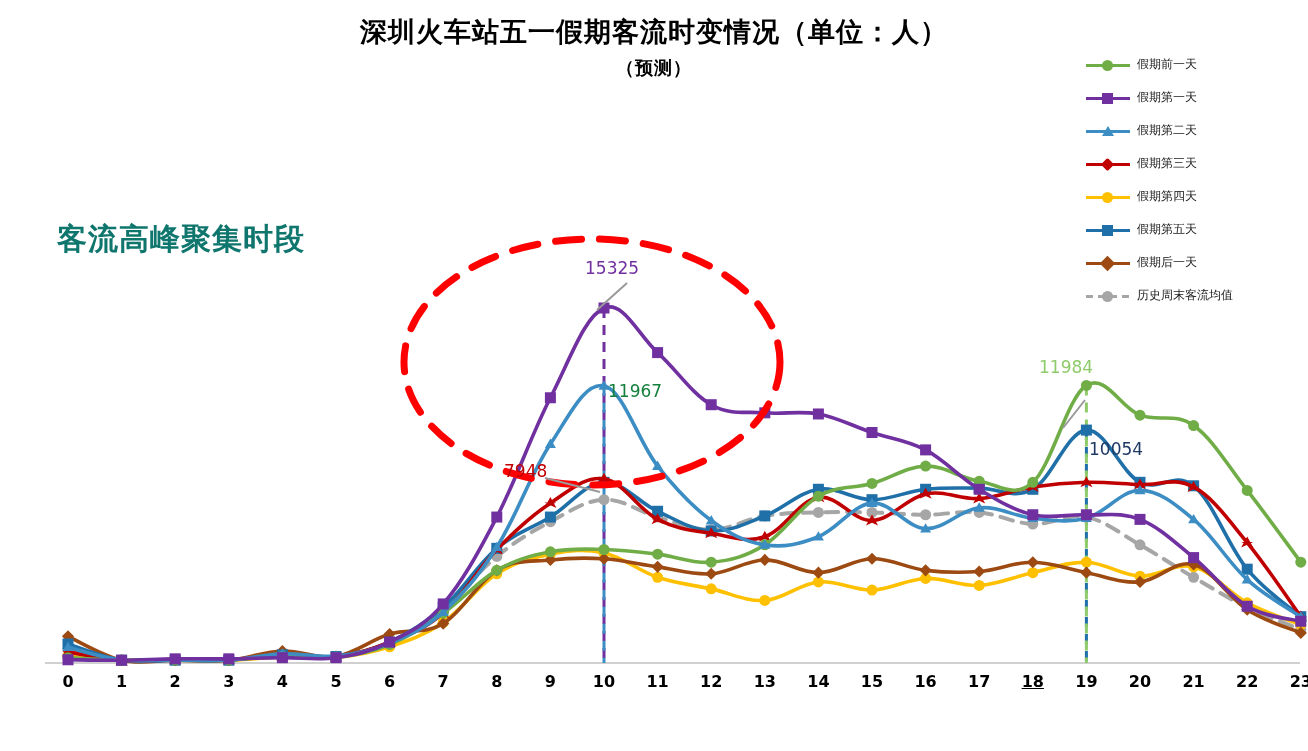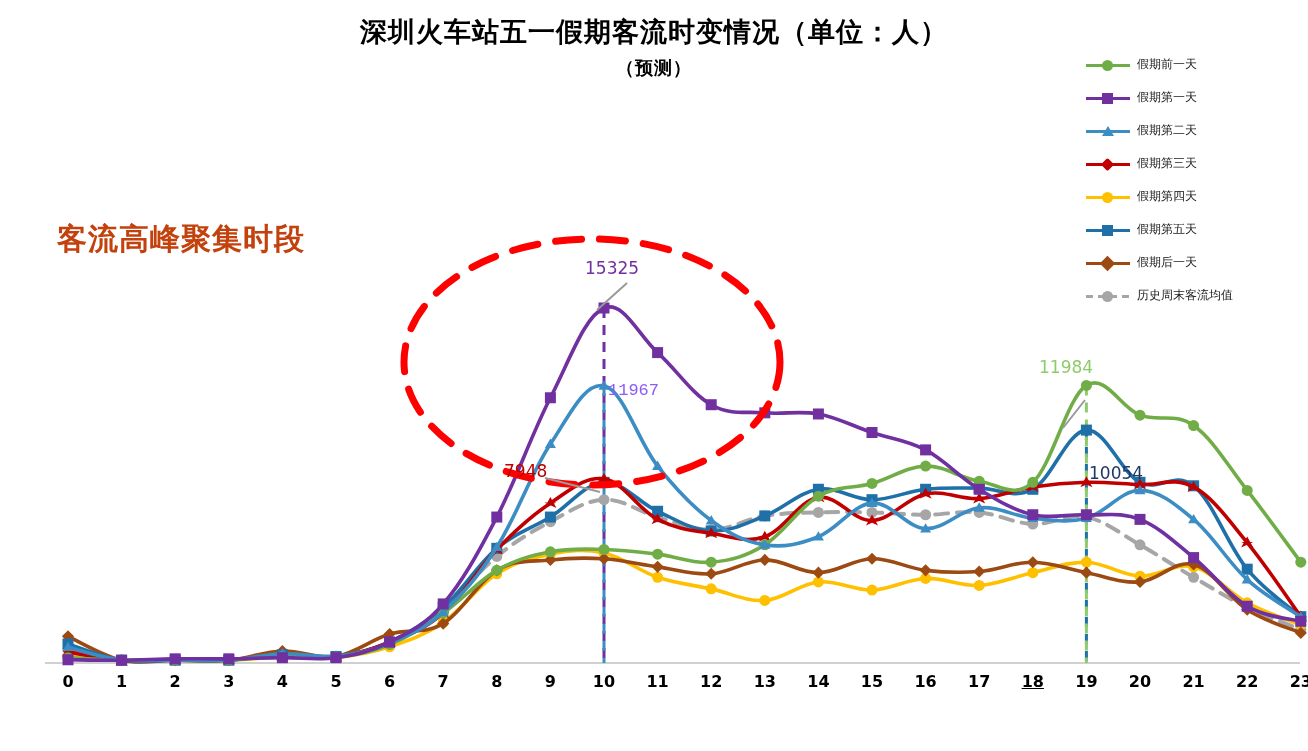--- a/index.html
+++ b/index.html
@@ -14,21 +14,21 @@
   .title-block{
     position:absolute;left:254px;top:14px;width:800px;
     text-align:center;color:#000;
     font-family:"DejaVu Sans","Liberation Sans",sans-serif;
   }
   .title-main{font-size:27px;font-weight:700;line-height:36px;letter-spacing:1px;}
   .title-sub{font-size:18px;font-weight:700;line-height:36px;letter-spacing:1px;}
 
   .annotation{
     position:absolute;left:57px;top:219px;
-    font-size:30px;font-weight:700;color:#c2410c;
+    font-size:30px;font-weight:700;color:#0f766e;
     font-family:"DejaVu Sans","Liberation Sans",sans-serif;
     letter-spacing:1px;white-space:nowrap;
   }
 
   .legend{
     position:absolute;left:1086px;top:48px;
     display:flex;flex-direction:column;gap:0px;
   }
   .legend-item{display:flex;align-items:center;height:33px;}
   .legend-swatch{width:44px;height:16px;position:relative;margin-right:7px;}
@@ -283,24 +283,24 @@
         <rect x="1241.7" y="600.7463295269168" width="11" height="11" fill="#7030A0"></rect>
         <rect x="1295.3" y="615.8034257748776" width="11" height="11" fill="#7030A0"></rect>
       </g>
       <ellipse cx="592" cy="362" rx="188" ry="123" fill="none" stroke="#FF0000" stroke-width="7" stroke-dasharray="26,18" stroke-linecap="round"></ellipse>
       <line x1="627" y1="283" x2="597" y2="310" stroke="#999999" stroke-width="2"></line>
       <line x1="545" y1="478" x2="600" y2="492" stroke="#999999" stroke-width="2"></line>
       <line x1="1085" y1="400" x2="1063" y2="428" stroke="#999999" stroke-width="2"></line>
     </svg>
 
   <div class="dlabel" id="lbl-purple" style="left: 585px; top: 258px; color: rgb(112, 48, 160);">15325</div>
-  <div class="dlabel" id="lbl-blue" style="left: 608px; top: 381px; color: #8b5cf6; font-family: Liberation Mono, monospace;">11967</div>
+  <div class="dlabel" id="lbl-blue" style="left: 608px; top: 381px; color: #15803d;">11967</div>
   <div class="dlabel" id="lbl-red" style="left: 504px; top: 461px; color: rgb(192, 0, 0);">7948</div>
   <div class="dlabel" id="lbl-green" style="left: 1039px; top: 357px; color: rgb(143, 203, 107);">11984</div>
-  <div class="dlabel" id="lbl-dblue" style="left: 1089px; top: 439px; color: rgb(31, 56, 100); margin-top: 24px;">10054</div>
+  <div class="dlabel" id="lbl-dblue" style="left: 1089px; top: 439px; color: rgb(31, 56, 100);">10054</div>
 
   <div class="legend" id="legend">
       <div class="legend-item">
         <div class="legend-swatch">
           <div class="legend-line" style="background: rgb(112, 173, 71);"></div>
           <div class="legend-marker" style="background: rgb(112, 173, 71); border-radius: 50%;"></div>
         </div>
         <span class="legend-label">假期前一天</span>
       </div>
       <div class="legend-item">

